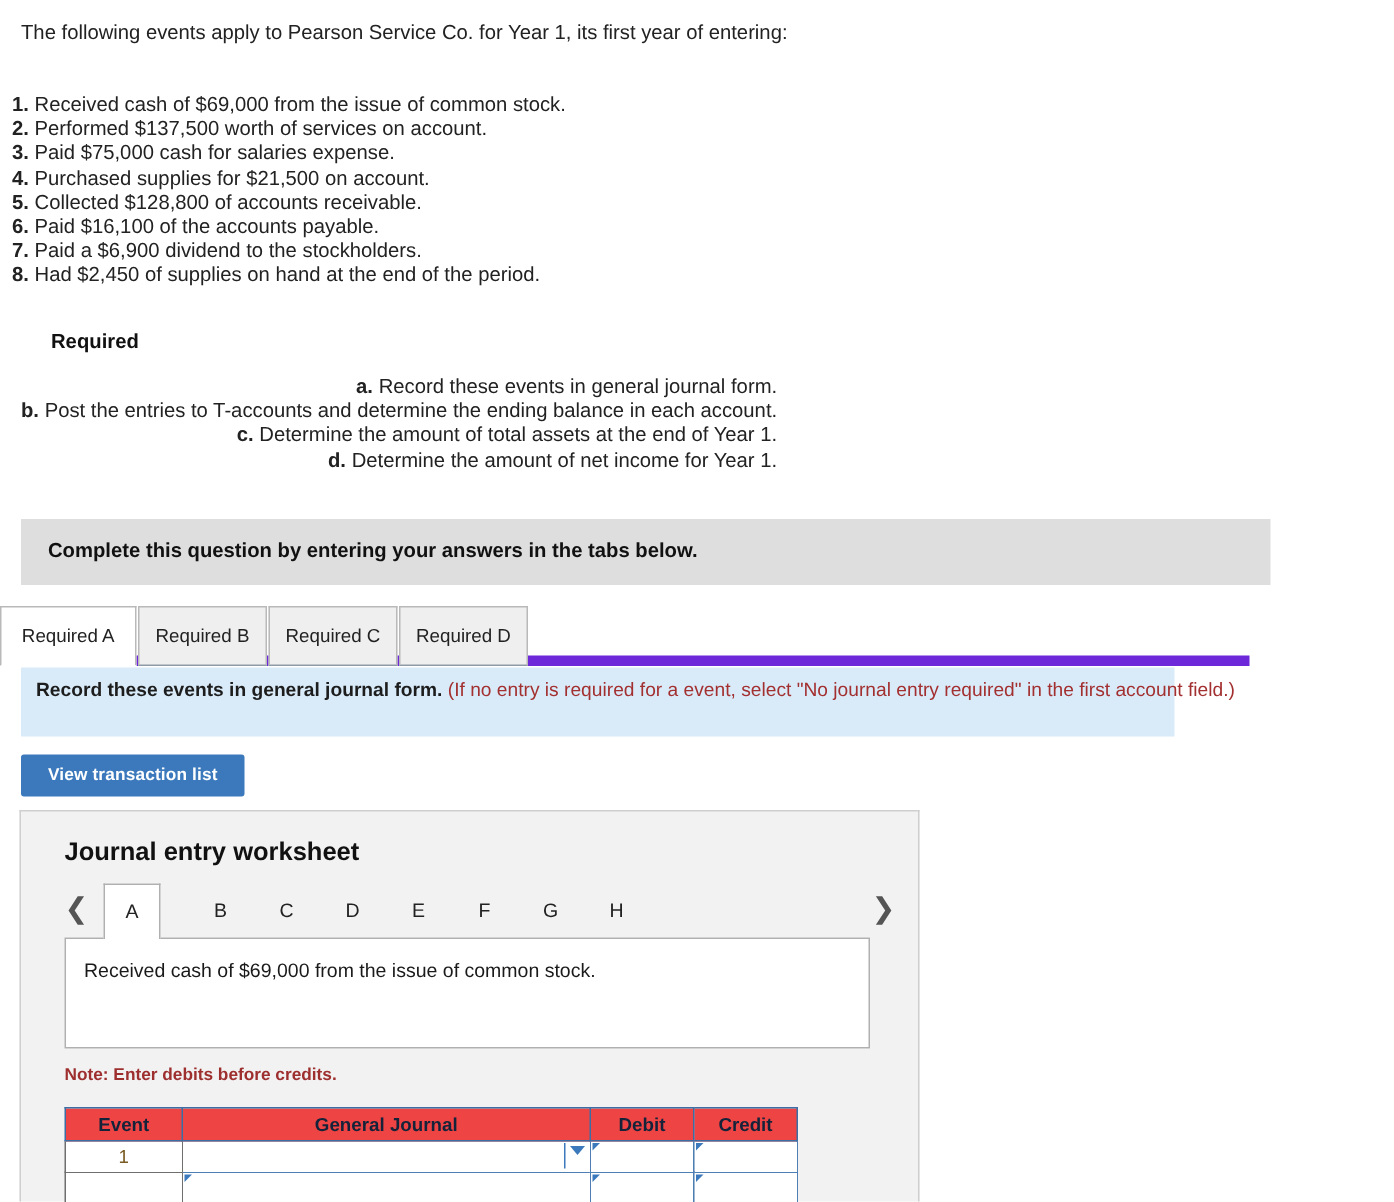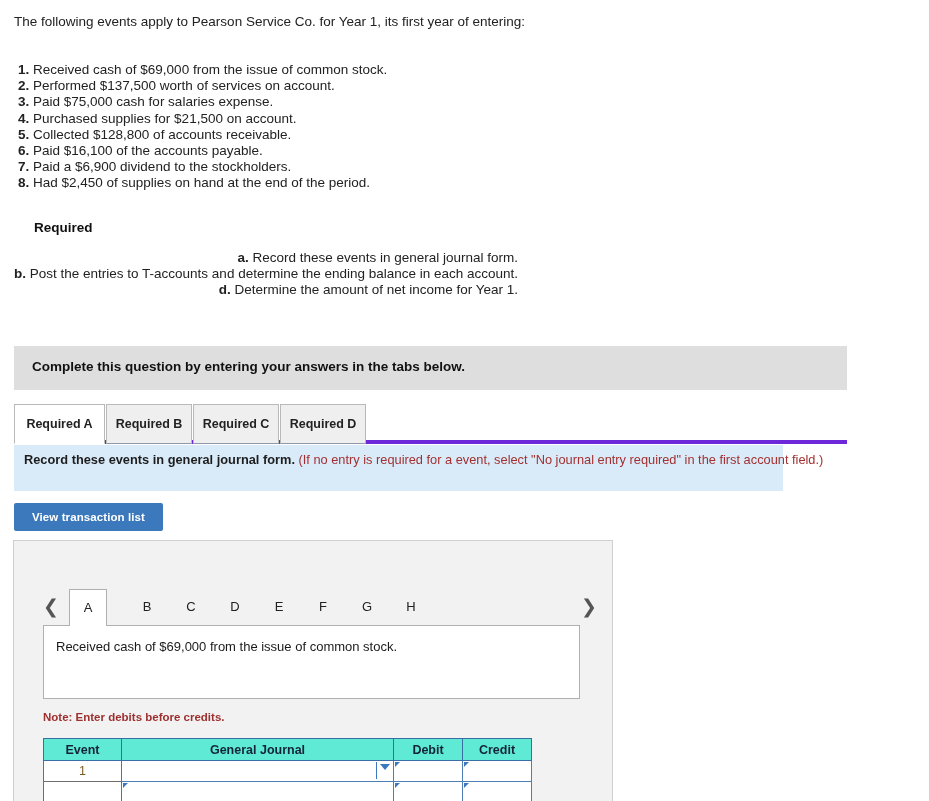--- a/index.html
+++ b/index.html
@@ -21,21 +21,21 @@
     position: absolute;
     left: 14px;
     top: 13px;
     font-size: 13.5px;
     line-height: 18px;
     color: #222;
   }
 
   .events {
     position: absolute;
-    left: 18px;
+    left: 8px;
     top: 62px;
     font-size: 13.5px;
     line-height: 16.2px;
     color: #222;
   }
   .events .row { white-space: nowrap; }
   .events .num { font-weight: bold; }
 
   .req-head {
     position: absolute;
@@ -73,27 +73,26 @@
     left: 18px;
     top: 13px;
     font-size: 13.5px;
     font-weight: bold;
     color: #111;
   }
 
   
   .tabstrip {
     position: absolute;
-    left: 14px;
+    left: 0;
     top: 404px;
     width: 833px;
     height: 40px;
-    border-bottom: 4px solid #6d28d9;
-    box-sizing: border-box;
-    font-weight: bold;
+    border-bottom: 7px solid #6d28d9;
+    box-sizing: border-box;
   }
   .tab {
     position: absolute;
     top: 0;
     height: 40px;
     box-sizing: border-box;
     background: #f0efef;
     border: 1px solid #b9b9b9;
     border-bottom: 1px solid #8f9aa8;
     font-size: 12.5px;
@@ -243,21 +242,21 @@
   
   .jtable {
     position: absolute;
     left: 29px;
     top: 197px;
     width: 488px;
     border-collapse: collapse;
     table-layout: fixed;
   }
   .jtable th {
-    background: #5eead4;
+    background: #ef4444;
     border: 1px solid #3b6ea5;
     color: #14233a;
     font-size: 12.5px;
     font-weight: bold;
     height: 21px;
     padding: 0;
     text-align: center;
   }
   .jtable td {
     border: 1px solid #4d7fb5;
@@ -321,20 +320,21 @@
   <div class="row"><span class="num">6.</span> <span>Paid $16,100 of the accounts payable.</span></div>
   <div class="row"><span class="num">7.</span> <span>Paid a $6,900 dividend to the stockholders.</span></div>
   <div class="row"><span class="num">8.</span> <span>Had $2,450 of supplies on hand at the end of the period.</span></div>
 </div>
 
 <div class="req-head">Required</div>
 
 <div class="req-list">
   <div class="row"><span class="ltr">a.</span> <span>Record these events in general journal form.</span></div>
   <div class="row"><span class="ltr">b.</span> <span>Post the entries to T-accounts and determine the ending balance in each account.</span></div>
+  <div class="row"><span class="ltr">c.</span> <span>Determine the amount of total assets at the end of Year 1.</span></div>
   <div class="row"><span class="ltr">d.</span> <span>Determine the amount of net income for Year 1.</span></div>
 </div>
 
 <div class="gray-bar">
   <span>Complete this question by entering your answers in the tabs below.</span>
 </div>
 
 <div class="tabstrip">
   <div class="tab active" style="left:0px;width:91px;">Required A</div>
   <div class="tab" style="left:92px;width:86px;">Required B</div>
@@ -343,20 +343,21 @@
 </div>
 
 <div class="blue-banner">
   <div class="txt"><span>Record these events in general journal form.</span> <span class="paren">(If no entry is required for a event, select "No journal entry required" in the first account field.)</span></div>
 </div>
 
 <button class="vtl-btn">View transaction list</button>
 
 <div class="panel">
 
+  <div class="panel-title">Journal entry worksheet</div>
 
   <div class="ltabs">
     <div class="arrow left">❮</div>
     <div class="ltab active" style="left:26px;">A</div>
     <div class="ltab" style="left:85px;">B</div>
     <div class="ltab" style="left:129px;">C</div>
     <div class="ltab" style="left:173px;">D</div>
     <div class="ltab" style="left:217px;">E</div>
     <div class="ltab" style="left:261px;">F</div>
     <div class="ltab" style="left:305px;">G</div>

